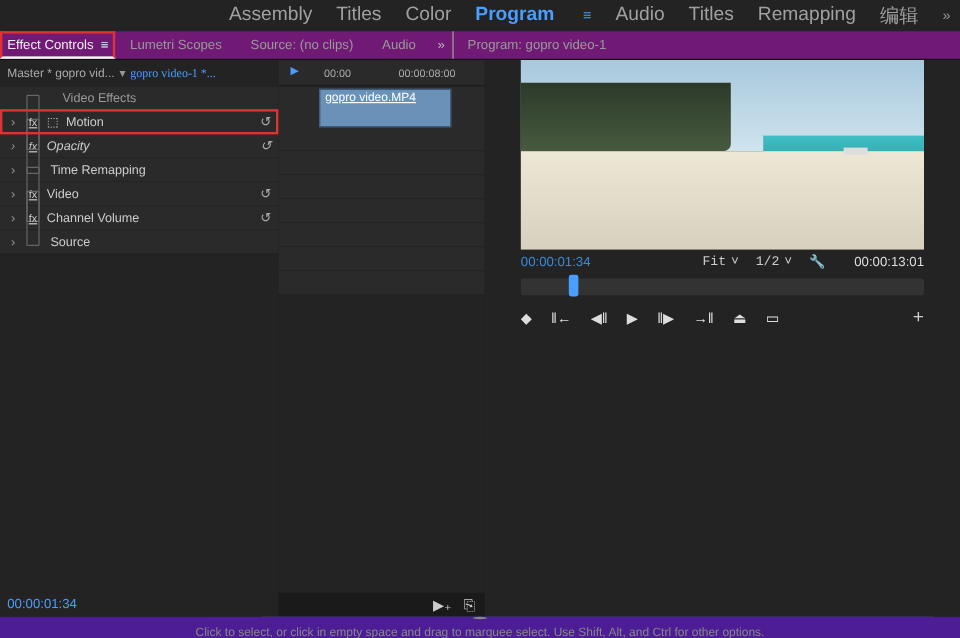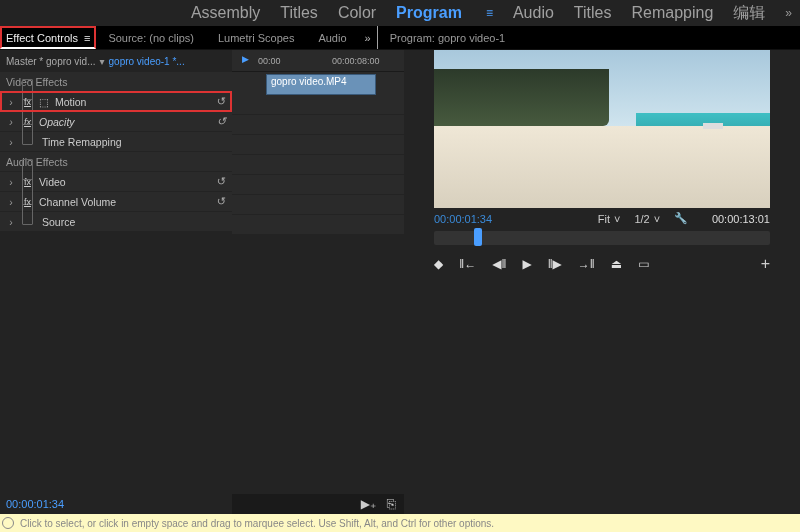--- a/index.html
+++ b/index.html
@@ -8,70 +8,70 @@
   
   .top-menu { height: 26px; background: #232323; display: flex; align-items: center; padding: 0 8px; gap: 20px; }
   .top-title { color: #888; padding-left: 6px; }
   .top-menu .spacer { flex: 1; }
   .top-item { color: #a0a0a0; cursor: pointer; font-size: 16px; }
   .top-item.active { color: #4a9eff; font-weight: 600; }
   .top-menu .hamburger { margin-left: 4px; color: #4a9eff; font-size: 12px; }
   .chevrons { color: #999; font-size: 12px; }
   
   
-  .ws-tabs { height: 24px; background: #000000; display: flex; align-items: center; font-size: 11px; border-bottom: 1px solid #111; }
+  .ws-tabs { height: 24px; background: #701a75; display: flex; align-items: center; font-size: 11px; border-bottom: 1px solid #111; }
   .ws-tab { padding: 0 12px; height: 100%; display: flex; align-items: center; color: #999; gap: 6px; }
   .ws-tab.active { color: #eee; border-bottom: 2px solid #fff; }
   .red-box { border: 2px solid #d33; padding: 0 4px; }
   
   
   .main { display: flex; height: calc(100% - 26px - 24px - 18px); }
   .left-col { width: 232px; display: flex; flex-direction: column; }
   .mid-col  { width: 172px; display: flex; flex-direction: column; }
   .right-col{ flex: 1; display: flex; flex-direction: column; background:#232323; }
   
   
   .ec-head { height: 22px; background:#232323; display:flex; align-items:center; padding:0 6px; color:#999; font-size:10px; gap:4px;}
   .ec-head .crumb { color:#aaa; }
-  .ec-head .crumb.link { color:#4a9eff; }
+  .ec-head .crumb.link { color:#4a9eff;font-family:Liberation Serif, serif; }
   .ec-rows { background:#2a2a2a; }
   .ec-row { height:20px; display:flex; align-items:center; padding:0 6px; font-size:10.5px; color:#ccc; gap:6px; border-bottom:1px solid #232323;}
-  .ec-row.group { color:#999; font-style:normal;}
+  .ec-row.group { color:#999; font-style:normal;margin-left:46px;}
   .ec-row .tw { width:10px; text-align:center; color:#999;}
   .ec-row .fx { font-size:9px; border:1px solid #666; padding:17px 1px; border-radius:1px;text-decoration:underline;}
   .ec-row .reset { margin-left:auto; color:#aaa; font-size:11px;}
   .ec-row.motion { position:relative; }
   .ec-row.opacity { font-style: italic; }
   .motion-redbox { border:2px solid #d33; position:absolute; inset: -1px 0 -1px 0; }
   
   .ec-blank { flex:1; background:#232323; }
   .ec-time { height:20px; color:#4a9eff; padding:4px 6px; font-size:11px; background:#232323;}
   
   
   .mid-strip { background:#2a2a2a; }
   .mid-ruler { height:22px; display:flex; align-items:center; gap:20px; padding:0 8px; color:#aaa; font-size:9px; border-bottom:1px solid #1a1a1a; position:relative;}
   .mid-ruler .play { position:absolute; left:10px; top:4px; color:#4a9eff; font-size:9px;}
   .mid-ruler .tick { position:absolute; font-size:9px; color:#aaa; }
-  .mid-clip { height:21px; margin:2px 4px 0 34px; background:#6a92b8; color:#fff; font-size:10px; padding:1px 4px; border:1px solid #3a5a7a; width:110px;}
+  .mid-clip { height:32px; margin:2px 4px 0 34px; background:#6a92b8; color:#fff; font-size:10px; padding:1px 4px; border:1px solid #3a5a7a; width:110px;text-decoration:underline;}
   .mid-rows .r { height:20px; border-bottom:1px solid #232323;}
   .mid-blank { flex:1; background:#232323; }
   .mid-icons { height:20px; display:flex; justify-content:flex-end; align-items:center; gap:10px; padding:0 8px; color:#ccc; font-size:12px;}
   .prog-canvas { flex:0 0 158px; margin: 0 30px; background:#111; position:relative;}
   .prog-img { position:absolute; inset:0; }
   .sky { position:absolute; top:0; left:0; right:0; height:48%; background:linear-gradient(#a8c8dc,#cfe4ee);}
   .sea { position:absolute; top:40%; left:60%; right:0; height:18%; background:linear-gradient(#3fbfc4,#2e9ea4);}
   .sand { position:absolute; bottom:0; left:0; right:0; height:52%; background:linear-gradient(#efe7d6,#d8d0be);}
   .trees { position:absolute; top:12%; left:0; width:52%; height:36%; background:linear-gradient(#2c3a2a,#475a3e); border-bottom-right-radius:6px;}
   .boat { position:absolute; top:46%; right:14%; width:20px; height:6px; background:#ddd;}
   
   .prog-ctrl { padding:4px 30px 0 30px; }
   .prog-time-row { display:flex; align-items:center; gap:10px; font-size:11px; color:#ccc;}
   .prog-time-row .tc { color:#3a8ad8;}
   .prog-time-row .fit { color:#ccc; margin-left:auto; display:flex; gap:14px; align-items:center;}
-  .prog-time-row .fit span { display:flex; gap:4px;}
+  .prog-time-row .fit span { display:flex; gap:4px;font-family:Liberation Mono, monospace;}
   .prog-time-row .dur { color:#ddd; margin-left:14px;}
   .prog-scrub { height:14px; margin-top:6px; background:#333; position:relative; border-radius:2px;}
   .prog-scrub .mark { position:absolute; top:-3px; left:12%; width:8px; height:18px; background:#4a9eff; border-radius:2px;}
   .prog-transport { display:flex; justify-content:center; align-items:center; gap:16px; margin-top:10px; color:#ddd; font-size:12px;}
   .prog-transport span { cursor:pointer;}
   .prog-transport .plus { margin-left:auto; font-size:16px; color:#ccc;}
   
   
   .lower { display:flex; height: 214px; }
   .proj-panel { width:172px; background:#232323; display:flex; flex-direction:column; border-right:1px solid #111;}
@@ -84,21 +84,21 @@
   .tool.sel { color:#4a9eff;}
   
   
   .tl-panel { flex:1; background:#232323; border:2px solid #3a7ad8; display:flex; flex-direction:column; position:relative;}
   .tl-tabs { height:20px; display:flex; align-items:center; padding:0 8px; color:#ccc; font-size:11px; gap:6px;}
   
   
   .meter { width:22px; background:#232323; display:flex; flex-direction:column; align-items:center; padding:4px 0; font-size:7px; color:#888; gap:2px;}
   
   
-  .status { position:absolute; bottom:0; left:0; right:0; height:18px; background:#fef9c3; color:#888; font-size:10px; display:flex; align-items:center; padding:0 2px; gap:6px;}
+  .status { position:absolute; bottom:0; left:0; right:0; height:18px; background:#4c1d95; color:#888; font-size:10px; display:flex; align-items:center; padding:0 23px; gap:6px;flex-direction:column;}
   .cursor-icon { display:inline-block; width:12px; height:12px; border:1px solid #888; border-radius:50%; position:relative;}
 </style>
 </head>
 <body>
 
 <div class="top-menu">
   <span class="top-title"></span>
   <span class="spacer"></span>
   <span class="top-item">Assembly</span>
   <span class="top-item">Titles</span>
@@ -111,24 +111,24 @@
   <span class="top-item">编辑</span>
   <span class="chevrons">»</span>
 </div>
 
 <div class="ws-tabs">
   <div class="ws-tab active red-box">
     <span>Effect Controls</span>
     <span>≡</span>
   </div>
   <div class="ws-tab">
+      <span>Lumetri Scopes</span>
+    </div>
+  <div class="ws-tab">
       <span>Source: (no clips)</span>
-    </div>
-  <div class="ws-tab">
-      <span>Lumetri Scopes</span>
     </div>
   <div class="ws-tab">
       <span>Audio</span>
     </div>
   <span style="padding:0 6px">»</span>
   <div class="ws-tab" style="border-left:1px solid #a3a3a3">
     <span>Program: gopro video-1</span>
   </div>
 </div>
 
@@ -156,23 +156,20 @@
         <span class="tw">›</span>
         <span class="fx">fx</span>
         <span>Opacity</span>
         <span class="reset">↺</span>
       </div>
       <div class="ec-row">
         <span class="tw">›</span>
         <span style="width:14px"></span>
         <span>Time Remapping</span>
       </div>
-      <div class="ec-row group">
-          <span>Audio Effects</span>
-        </div>
       <div class="ec-row">
         <span class="tw">›</span>
         <span class="fx">fx</span>
         <span>Video</span>
         <span class="reset">↺</span>
       </div>
       <div class="ec-row">
         <span class="tw">›</span>
         <span class="fx">fx</span>
         <span>Channel Volume</span>
@@ -186,21 +183,21 @@
     </div>
     <div class="ec-blank"></div>
     <div class="ec-time">00:00:01:34</div>
 
   </div>
 
   <div class="mid-col">
     <div class="mid-strip">
       <div class="mid-ruler">
         <span class="play">▶</span>
-        <span class="tick" style="left:26px">00:00</span>
+        <span class="tick" style="left:38px">00:00</span>
         <span class="tick" style="left:100px">00:00:08:00</span>
       </div>
       <div class="mid-clip">gopro video.MP4</div>
       <div class="mid-rows">
         <div class="r"></div>
           <div class="r"></div>
           <div class="r"></div>
           <div class="r"></div>
           <div class="r"></div>
           <div class="r"></div>

